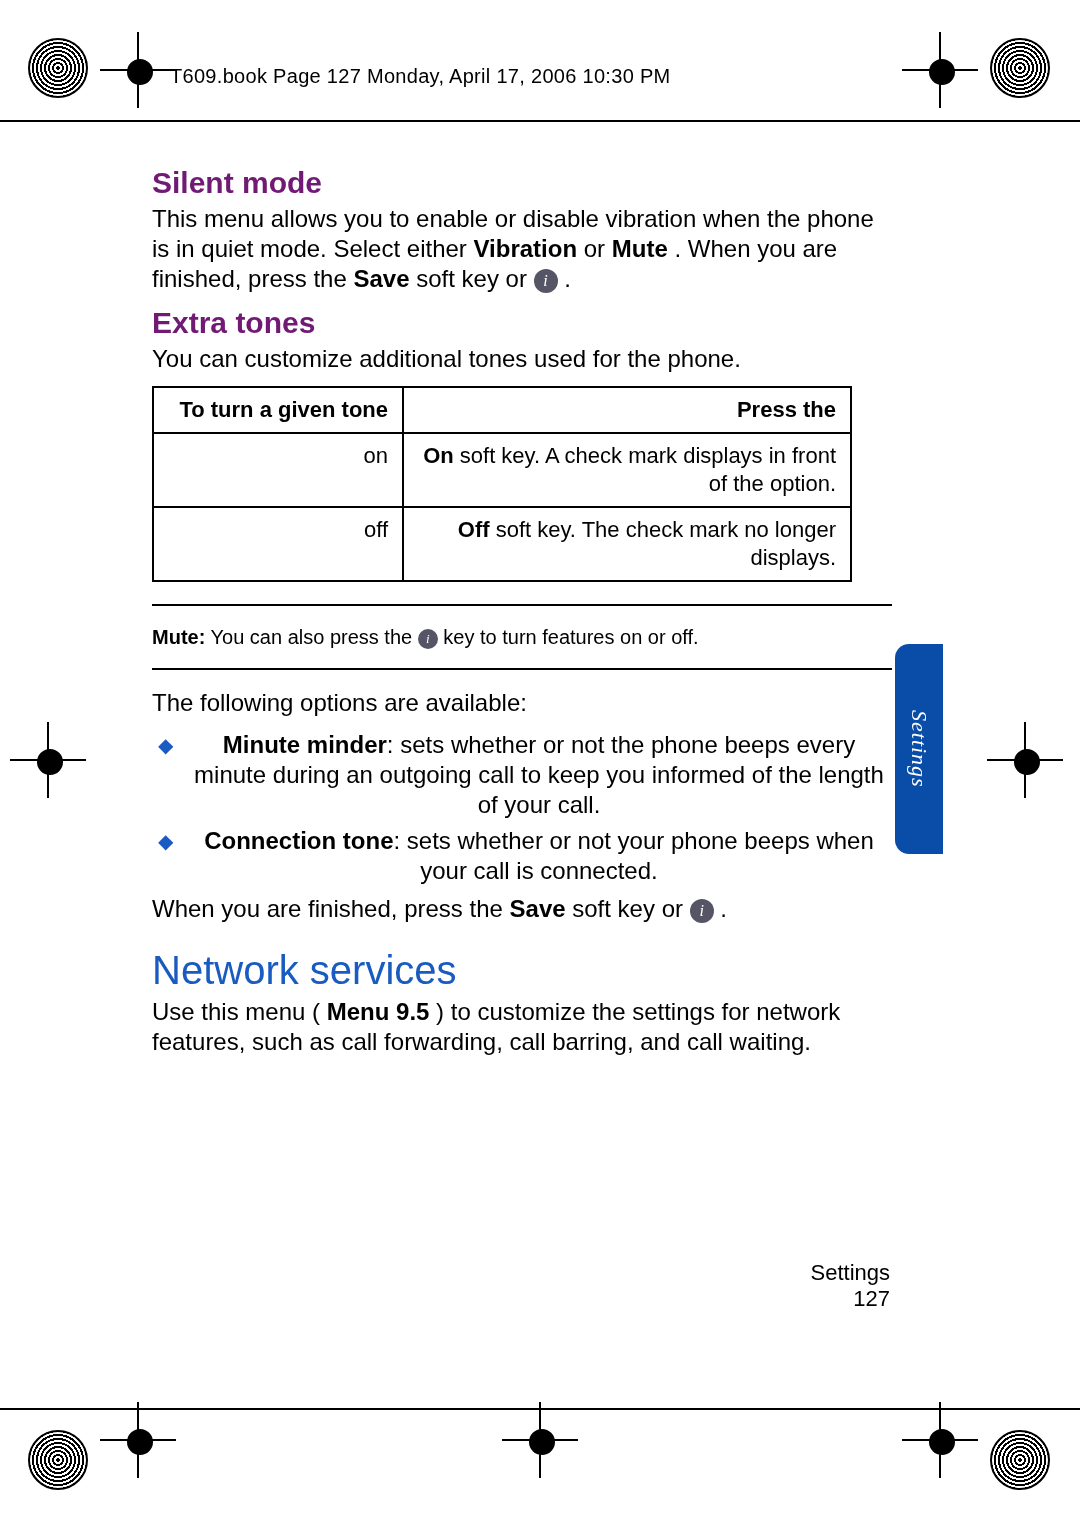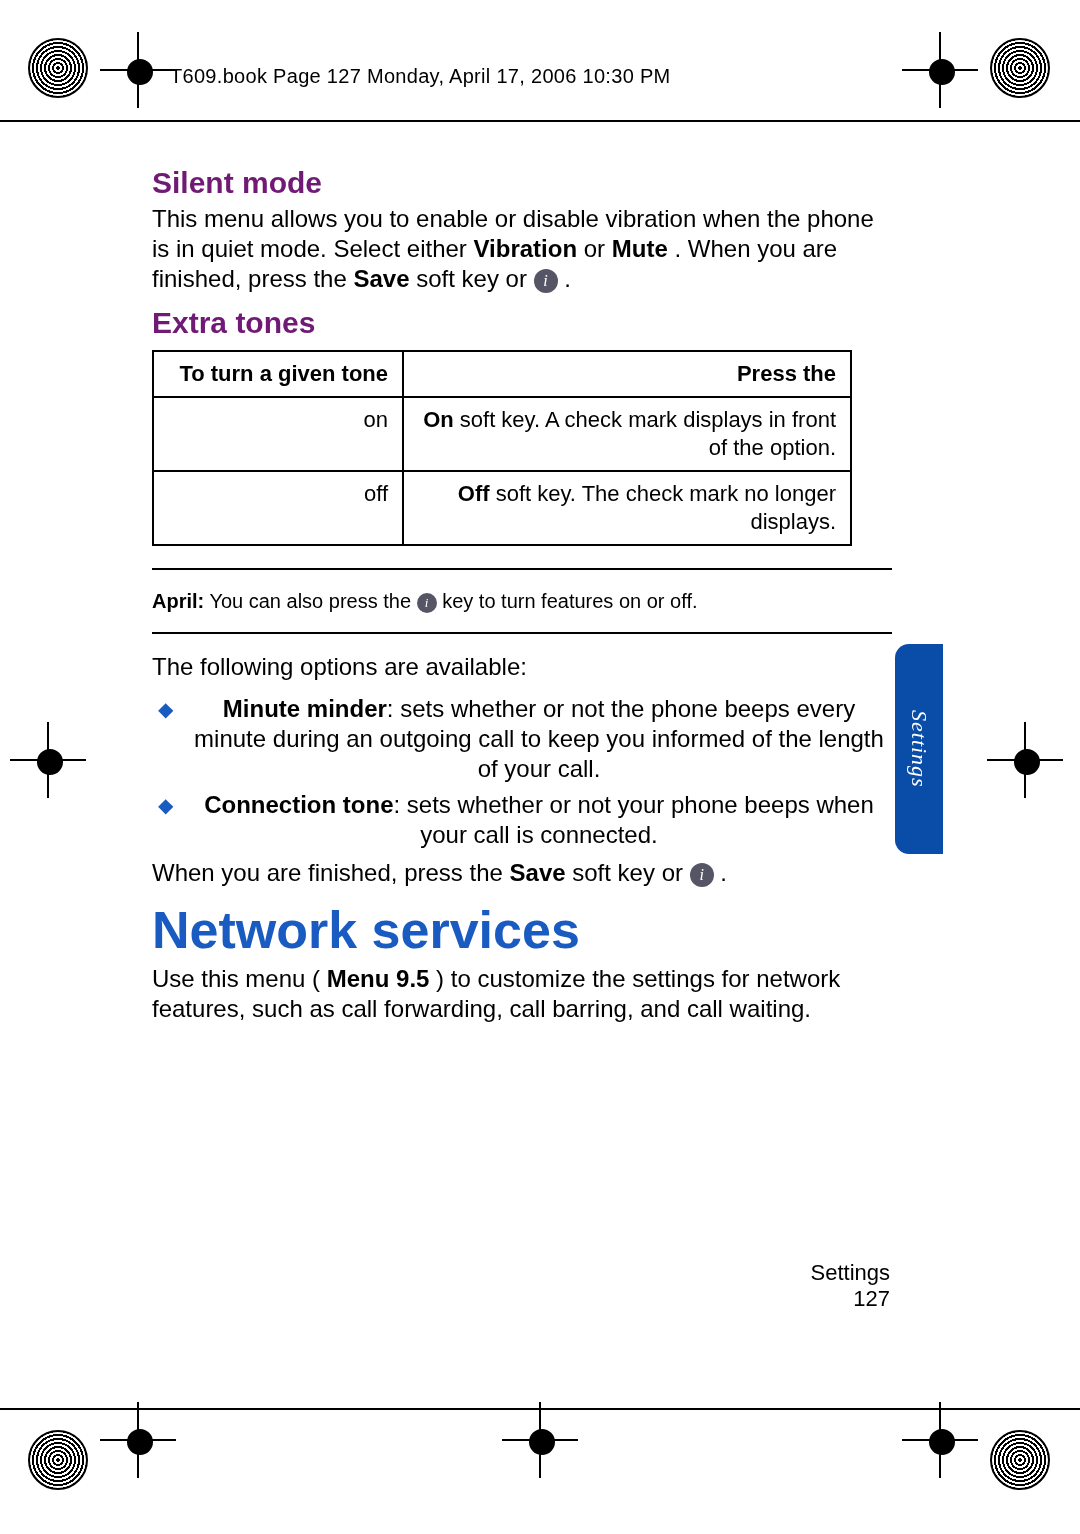--- a/index.html
+++ b/index.html
@@ -98,24 +98,24 @@
     width: 740px;
   }
 
   .h2 {
     font-size: 30px;
     color: #701a75;
     margin: 6px 0 4px 0;
     font-weight: 700;
   }
   .h1 {
-    font-size: 52px;
+    font-size: 40px;
     color: #1a5bc1;
-    margin: 12px 0 4px 0;
-    font-weight: 700;
+    margin: 24px 0 4px 0;
+    font-weight: 400;
   }
   .para {
     font-size: 24px;
     line-height: 30px;
     margin: 2px 0 12px 0;
   }
 
   .key-icon, .key-icon-sm {
     display: inline-block;
     vertical-align: middle;
@@ -228,20 +228,21 @@
       <span> or </span>
       <b>Mute</b>
       <span>. When you are finished, press the </span>
       <b>Save</b>
       <span> soft key or </span>
       <span class="key-icon">i</span>
       <span>.</span>
     </p>
 
     <div class="h2">Extra tones</div>
+    <p class="para">You can customize additional tones used for the phone.</p>
 
     <table class="tone">
       <tbody>
           <tr>
         <th>To turn a given tone</th>
         <th>Press the</th>
       </tr>
       <tr>
         <td>on</td>
         <td>
@@ -252,21 +253,21 @@
         <td>off</td>
         <td>
           <b>Off</b><span> soft key. The check mark no longer displays.</span>
         </td>
       </tr>
     </tbody>
       </table>
 
     <hr class="rule">
     <p class="note">
-      <b>April:</b>
+      <b>Mute:</b>
       <span> You can also press the </span>
       <span class="key-icon-sm">i</span>
       <span> key to turn features on or off.</span>
     </p>
     <hr class="rule">
 
     <p class="para">The following options are available:</p>
 
     <ul class="diamond">
       <li>

